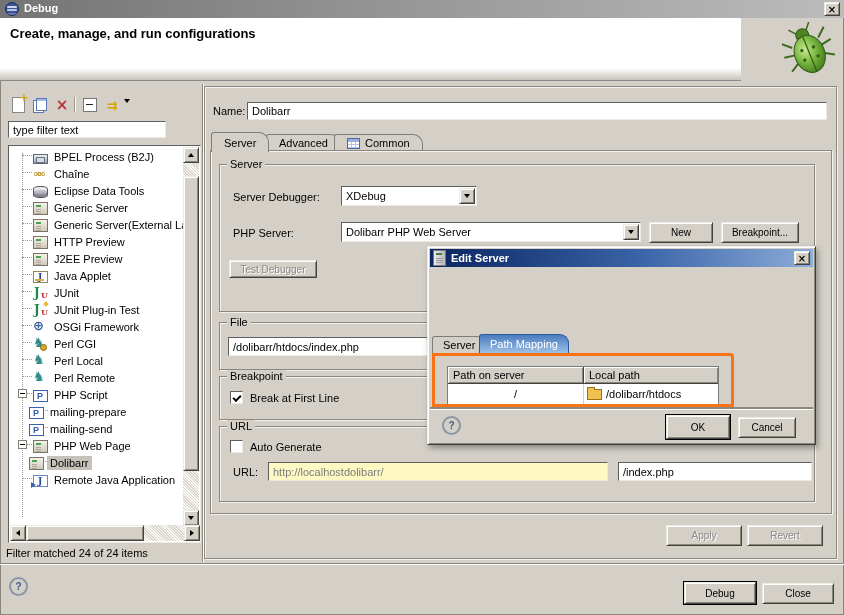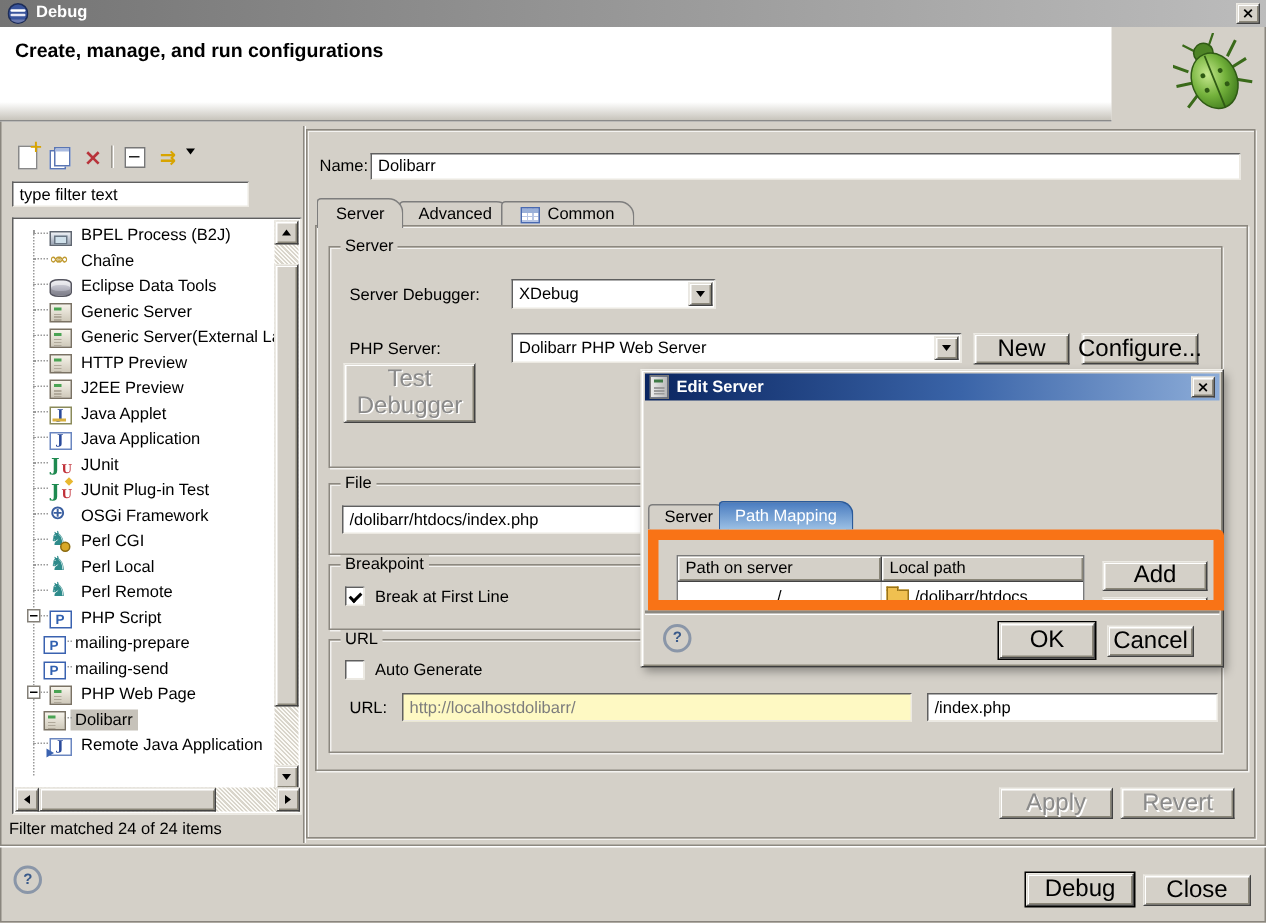--- a/index.html
+++ b/index.html
@@ -3,21 +3,21 @@
 <meta charset="utf-8">
 <style>
   html,body{margin:0;padding:0}
   body{width:844px;height:615px;position:relative;background:#d4d0c8;
        font-family:"Liberation Sans",sans-serif;font-size:11px;color:#000;overflow:hidden;
        box-shadow:inset 0 0 0 1px #8a867e}
   .abs{position:absolute}
   
   .btn{background:#d4d0c8;border:1px solid;border-color:#eceae4 #424242 #424242 #eceae4;
        box-shadow:inset 1px 1px 0 #fff,inset -1px -1px 0 #8a8678;
-       display:flex;align-items:center;justify-content:center;font-size:16px;cursor:default;box-sizing:border-box}
+       display:flex;align-items:center;justify-content:center;font-size:10px;cursor:default;box-sizing:border-box}
   .btn.default{box-shadow:0 0 0 1px #000,inset 1px 1px 0 #fff,inset -1px -1px 0 #8a8678}
   .btn.dis{color:#8a8a8a;text-shadow:1px 1px 0 #fff}
   .field{background:#fff;border:1px solid;border-color:#5f5f5f #ece9e2 #ece9e2 #5f5f5f;
          box-sizing:border-box;font:11px "Liberation Sans",sans-serif;padding:1px 4px;color:#000}
   .field.dis{background:#fef9c3;color:#7d7d7d}
   input.field{outline:none}
   .groove{border:1px solid #8c8880;box-shadow:inset 1px 1px 0 rgba(255,255,255,.75),1px 1px 0 rgba(255,255,255,.75)}
   .fs{position:absolute;border:1px solid #8c8880;box-shadow:inset 1px 1px 0 rgba(255,255,255,.7),1px 1px 0 rgba(255,255,255,.7)}
   .leg{position:absolute;top:-7px;left:7px;background:#d4d0c8;padding:0 3px;line-height:12px}
   .lab{position:absolute;white-space:nowrap}
@@ -114,21 +114,21 @@
        border:1px solid;border-color:#f0eee8 #3c3c3c #3c3c3c #f0eee8;
        box-shadow:inset 1px 1px 0 #fff,inset -1px -1px 0 #8a8678,2px 3px 6px rgba(0,0,0,.35);z-index:10;box-sizing:border-box}
   #dlg-title{position:absolute;left:2px;top:2px;width:383px;height:18px;
        background:linear-gradient(to right,#0a2560,#3a64a8 55%,#8cacd8);display:flex;align-items:center;color:#fff;font-weight:bold}
   #dlg-head{position:absolute;left:2px;top:20px;width:383px;height:64px;
        background:linear-gradient(to right,#fff 62%,#d6e4f2);border-bottom:1px solid #9a9a9a}
   .etab{position:absolute;background:#d4d0c8;border:1px solid #7d7d7d;border-bottom:none;
        border-radius:3px 9px 0 0;display:flex;align-items:center;padding:0 10px;box-sizing:border-box;z-index:1}
   .etab.active{background:linear-gradient(180deg,#4a7cc0,#9cc0e4);color:#fff;
        border-color:#2a5a9a;z-index:3}
-  #dlg-content{position:absolute;left:4px;top:106px;width:384px;height:54px;border:7px solid #f97316;
+  #dlg-content{position:absolute;left:4px;top:106px;width:302px;height:54px;border:3px solid #f97316;
        border-radius:0 4px 0 0;overflow:hidden;box-sizing:border-box;z-index:2}
   #map-table{position:absolute;left:12px;top:10px;width:272px;height:60px;background:#fff;border:1px solid #7a7a7a;box-sizing:border-box}
   .th{position:absolute;top:0;height:17px;background:#d4d0c8;border-right:1px solid #424242;border-bottom:1px solid #424242;
       box-shadow:inset 1px 1px 0 #fff,inset -1px -1px 0 #8a8678;display:flex;align-items:center;padding-left:5px;box-sizing:border-box}
   .td{position:absolute;top:17px;height:20px;display:flex;align-items:center;box-sizing:border-box;background:#fff}
   .folder{width:13px;height:9px;background:#f0c050;border:1px solid #9a7418;position:relative;margin:0 4px 0 3px}
   .folder::before{content:"";position:absolute;left:-1px;top:-3px;width:6px;height:2px;background:#f0c050;border:1px solid #9a7418;border-bottom:none}
   #dlg-groove{position:absolute;left:2px;top:160px;width:383px;height:2px;background:#8c8880;box-shadow:0 1px 0 #fff;z-index:3}
   
   .tower{position:absolute;width:26px;height:46px;background:linear-gradient(to right,#ececec,#b8b8b8);border:1px solid #777}
@@ -228,24 +228,20 @@
       </div>
     <div class="trow">
         <span class="ic ic-server"></span>
         <span class="lbl">J2EE Preview</span>
       </div>
     <div class="trow">
         <span class="ic ic-japplet"></span>
         <span class="lbl">Java Applet</span>
       </div>
     <div class="trow">
-        <span class="ic ic-java"></span>
-        <span class="lbl">Java Application</span>
-      </div>
-    <div class="trow">
         <span class="ic ic-junit"></span>
         <span class="lbl">JUnit</span>
       </div>
     <div class="trow">
         <span class="ic ic-junit">
           <span class="spark"></span>
         </span>
         <span class="lbl">JUnit Plug-in Test</span>
       </div>
     <div class="trow">
@@ -342,22 +338,22 @@
     </span>
 </div>
 <span class="abs lab" style="left:233px;top:227px;z-index:2">PHP Server:</span>
 <div class="abs field" style="left:341px;top:222px;width:300px;height:20px;z-index:2">
   <span style="line-height:16px">Dolibarr PHP Web Server</span>
   <span class="btn combo-btn">
       <span class="tri-d"></span>
     </span>
 </div>
 <button class="abs btn" style="left:649px;top:222px;width:64px;height:21px;z-index:2">New</button>
-<button class="abs btn" style="left:721px;top:222px;width:78px;height:21px;z-index:2">Configure...</button>
-<button class="abs btn dis" style="left:229px;top:242px;width:88px;height:40px;z-index:2">Test Debugger</button>
+<button class="abs btn" style="left:721px;top:222px;width:78px;height:21px;z-index:2">Breakpoint...</button>
+<button class="abs btn dis" style="left:229px;top:260px;width:88px;height:18px;z-index:2">Test Debugger</button>
 
 <div class="fs" style="left:219px;top:322px;width:594px;height:46px;z-index:2">
   <span class="leg">File</span>
 </div>
 <input class="abs field" style="left: 228px; top: 337px; width: 577px; height: 19px; z-index: 2;" value="/dolibarr/htdocs/index.php">
 
 <div class="fs" style="left:219px;top:376px;width:594px;height:42px;z-index:2">
   <span class="leg">Breakpoint</span>
 </div>
 <span class="check on" style="left:230px;top:391px;z-index:2"></span>

